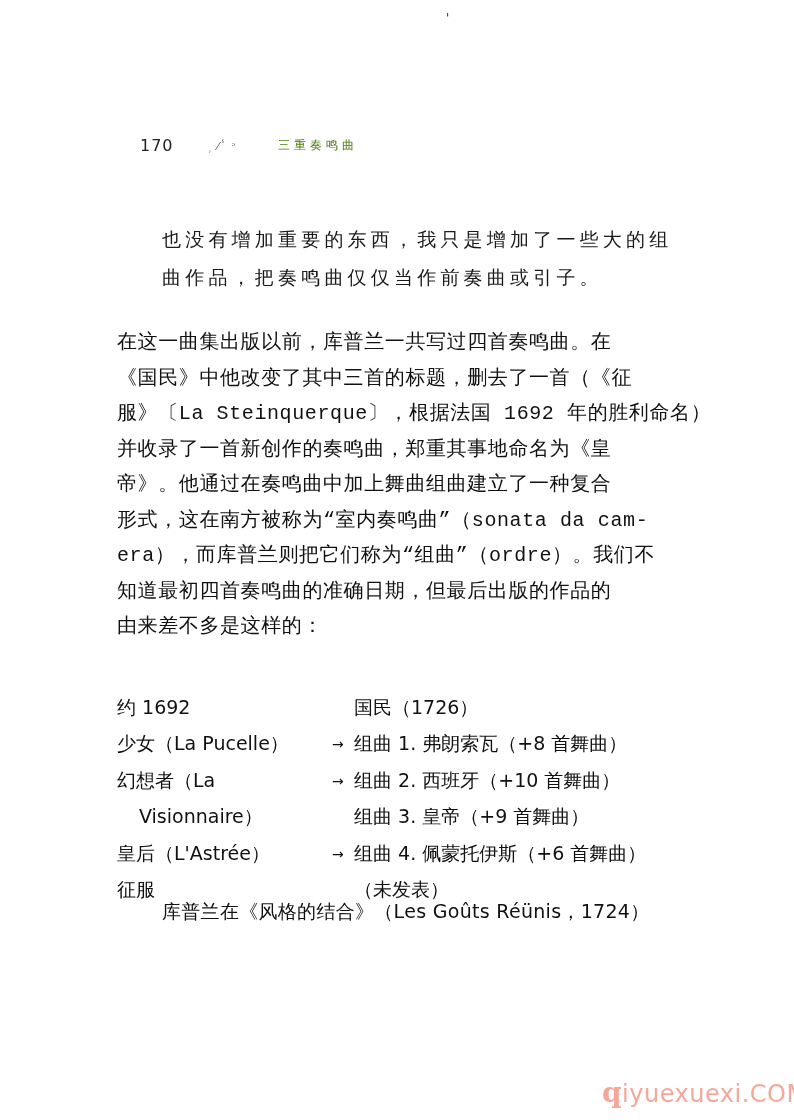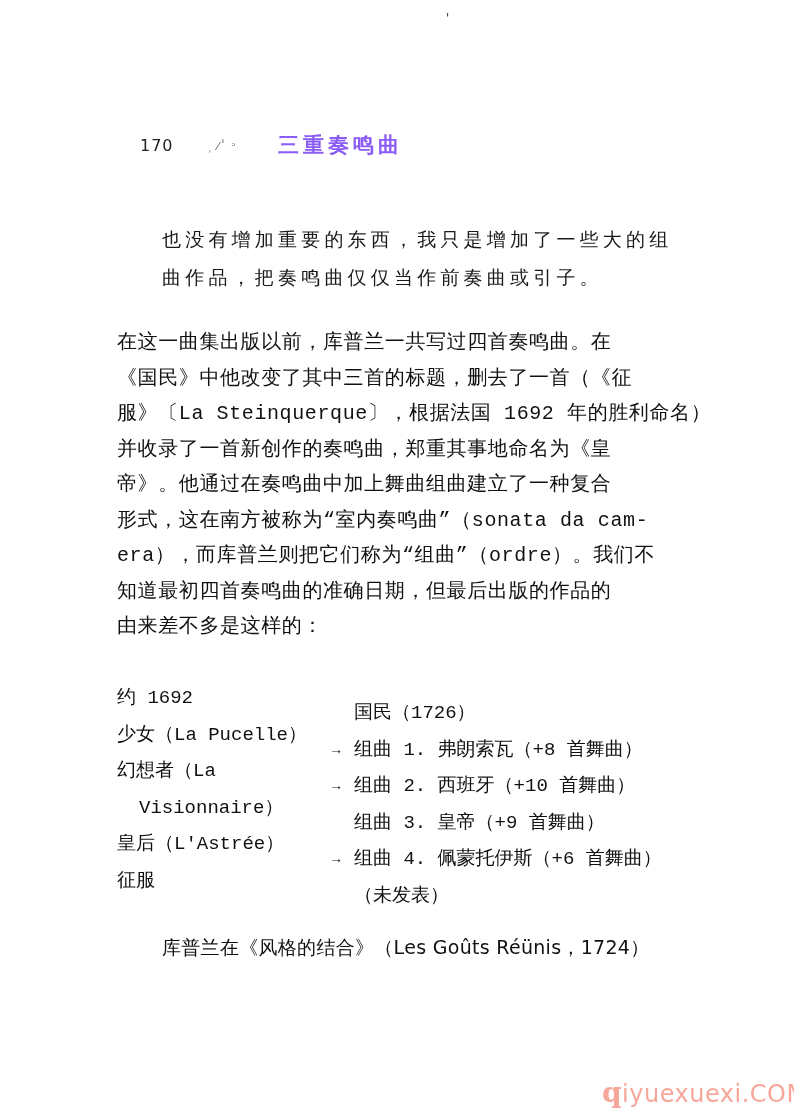--- a/index.html
+++ b/index.html
@@ -4,37 +4,37 @@
   <style>
     html, body { margin: 0; padding: 0; }
     body {
       width: 794px; height: 1120px; background: #ffffff; position: relative; overflow: hidden;
       font-family: "DejaVu Serif", "Liberation Serif", serif; color: #111;
     }
     .tick { position: absolute; left: 446px; top: 12px; font-size: 12px; color: #222; }
     .header { position: absolute; left: 140px; top: 133px; height: 24px; display: flex; align-items: center; }
     .page-num { font-family: "DejaVu Sans", "Liberation Sans", sans-serif; font-size: 16px; color: #222; letter-spacing: 1px; width: 68px; }
     .ornament { font-size: 11px; color: #555; width: 70px; letter-spacing: 1px; }
-    .running-title { font-family: "DejaVu Sans", sans-serif; font-weight: bold; font-size: 21px; letter-spacing: 4px; color: #8b5cf6; }
+    .running-title { font-family: "DejaVu Sans", sans-serif; font-weight: normal; font-size: 12px; letter-spacing: 4px; color: #4d7c0f; }
 
     .quote { position: absolute; left: 162px; top: 220px; width: 520px; font-size: 19px; line-height: 38px; letter-spacing: 4.2px; color: #1a1a1a; font-family: "DejaVu Sans", sans-serif; font-weight: 300; }
     .quote p { margin: 0; white-space: nowrap; }
 
     .body-text { position: absolute; left: 117px; top: 325px; width: 565px; font-size: 20px; line-height: 35.5px; color: #111; font-family: Liberation Mono, monospace; }
     .body-text p { margin: 0; white-space: nowrap; letter-spacing: 0.6px; }
 
     .table { position: absolute; left: 117px; top: 684px; width: 570px; font-family: "DejaVu Sans", sans-serif; font-size: 19px; color: #111; }
-    .row { display: flex; height: 36.5px; align-items: flex-start; white-space: nowrap; font-family: Liberation Mono, monospace; }
+    .row { display: flex; height: 36.5px; align-items: flex-end; white-space: nowrap; }
     .col-l { width: 215px; }
     .col-l.indent { padding-left: 22px; width: 193px; }
     .col-r { flex: 1; margin-top: 15px; }
     .arrow { display: inline-block; width: 22px; font-size: 14px; letter-spacing: -2px; vertical-align: 1px; }
     .noarrow { display: inline-block; width: 22px; }
 
-    .caption { position: absolute; left: 162px; top: 935px; font-family: "DejaVu Sans", sans-serif; font-size: 19px; color: #111; white-space: nowrap; letter-spacing: 0.3px; }
+    .caption { position: absolute; left: 162px; top: 899px; font-family: "DejaVu Sans", sans-serif; font-size: 19px; color: #111; white-space: nowrap; letter-spacing: 0.3px; }
 
     .watermark { position: absolute; left: 578px; top: 1076px; font-family: "DejaVu Sans", sans-serif; font-size: 24px; color: #f7a79a; letter-spacing: 0.5px; margin-left: 24px; }
     .watermark .q { font-family: "DejaVu Serif", serif; font-weight: bold; font-size: 28px; }
   </style>
 </head>
 <body>
 
 <div class="tick">'</div>
 
 <div class="header">

